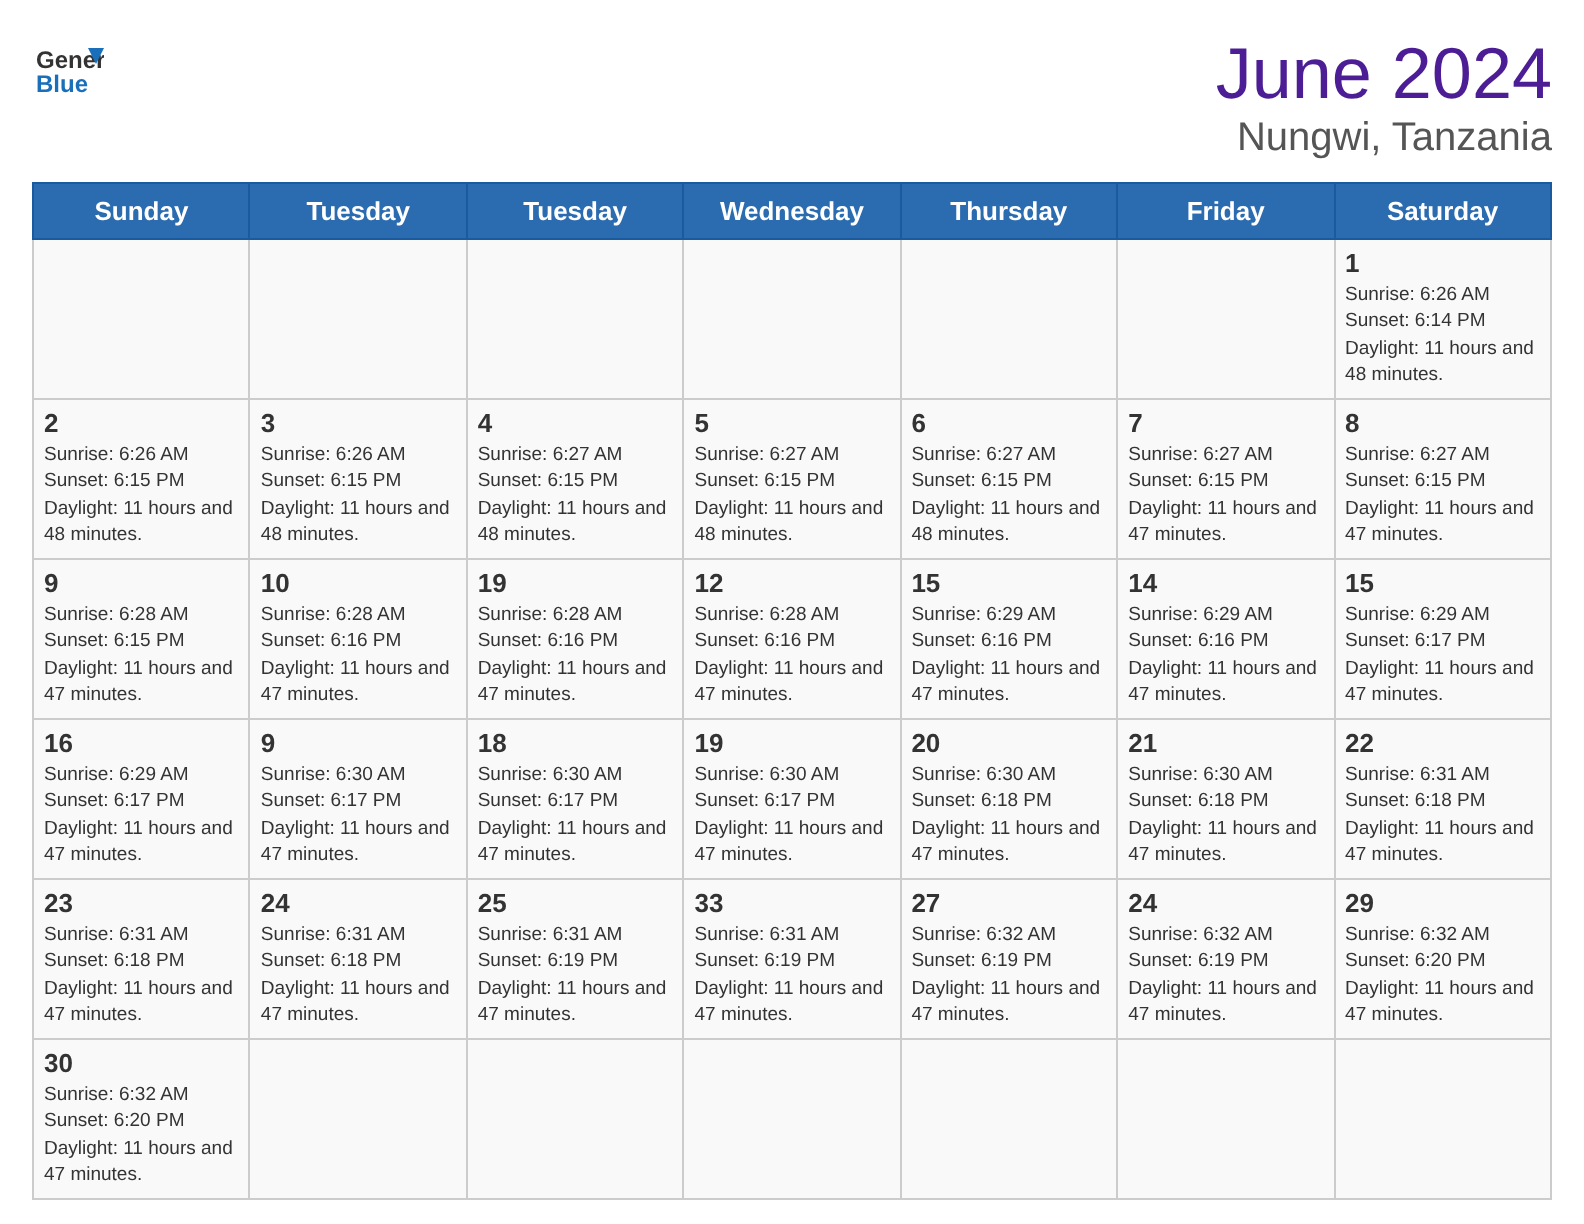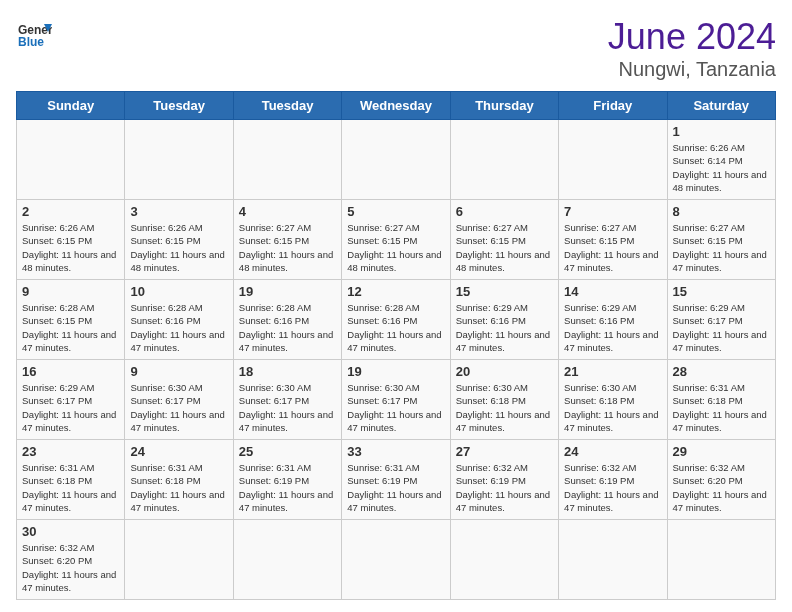--- a/index.html
+++ b/index.html
@@ -204,21 +204,21 @@
       </td>
       <td>
         <span class="day-number">20</span>
         <div class="day-info">Sunrise: 6:30 AM<br>Sunset: 6:18 PM<br>Daylight: 11 hours and 47 minutes.</div>
       </td>
       <td>
         <span class="day-number">21</span>
         <div class="day-info">Sunrise: 6:30 AM<br>Sunset: 6:18 PM<br>Daylight: 11 hours and 47 minutes.</div>
       </td>
       <td>
-        <span class="day-number">28</span>
+        <span class="day-number">22</span>
         <div class="day-info">Sunrise: 6:31 AM<br>Sunset: 6:18 PM<br>Daylight: 11 hours and 47 minutes.</div>
       </td>
     </tr>
 
     <tr class="week-row">
       <td>
         <span class="day-number">23</span>
         <div class="day-info">Sunrise: 6:31 AM<br>Sunset: 6:18 PM<br>Daylight: 11 hours and 47 minutes.</div>
       </td>
       <td>

